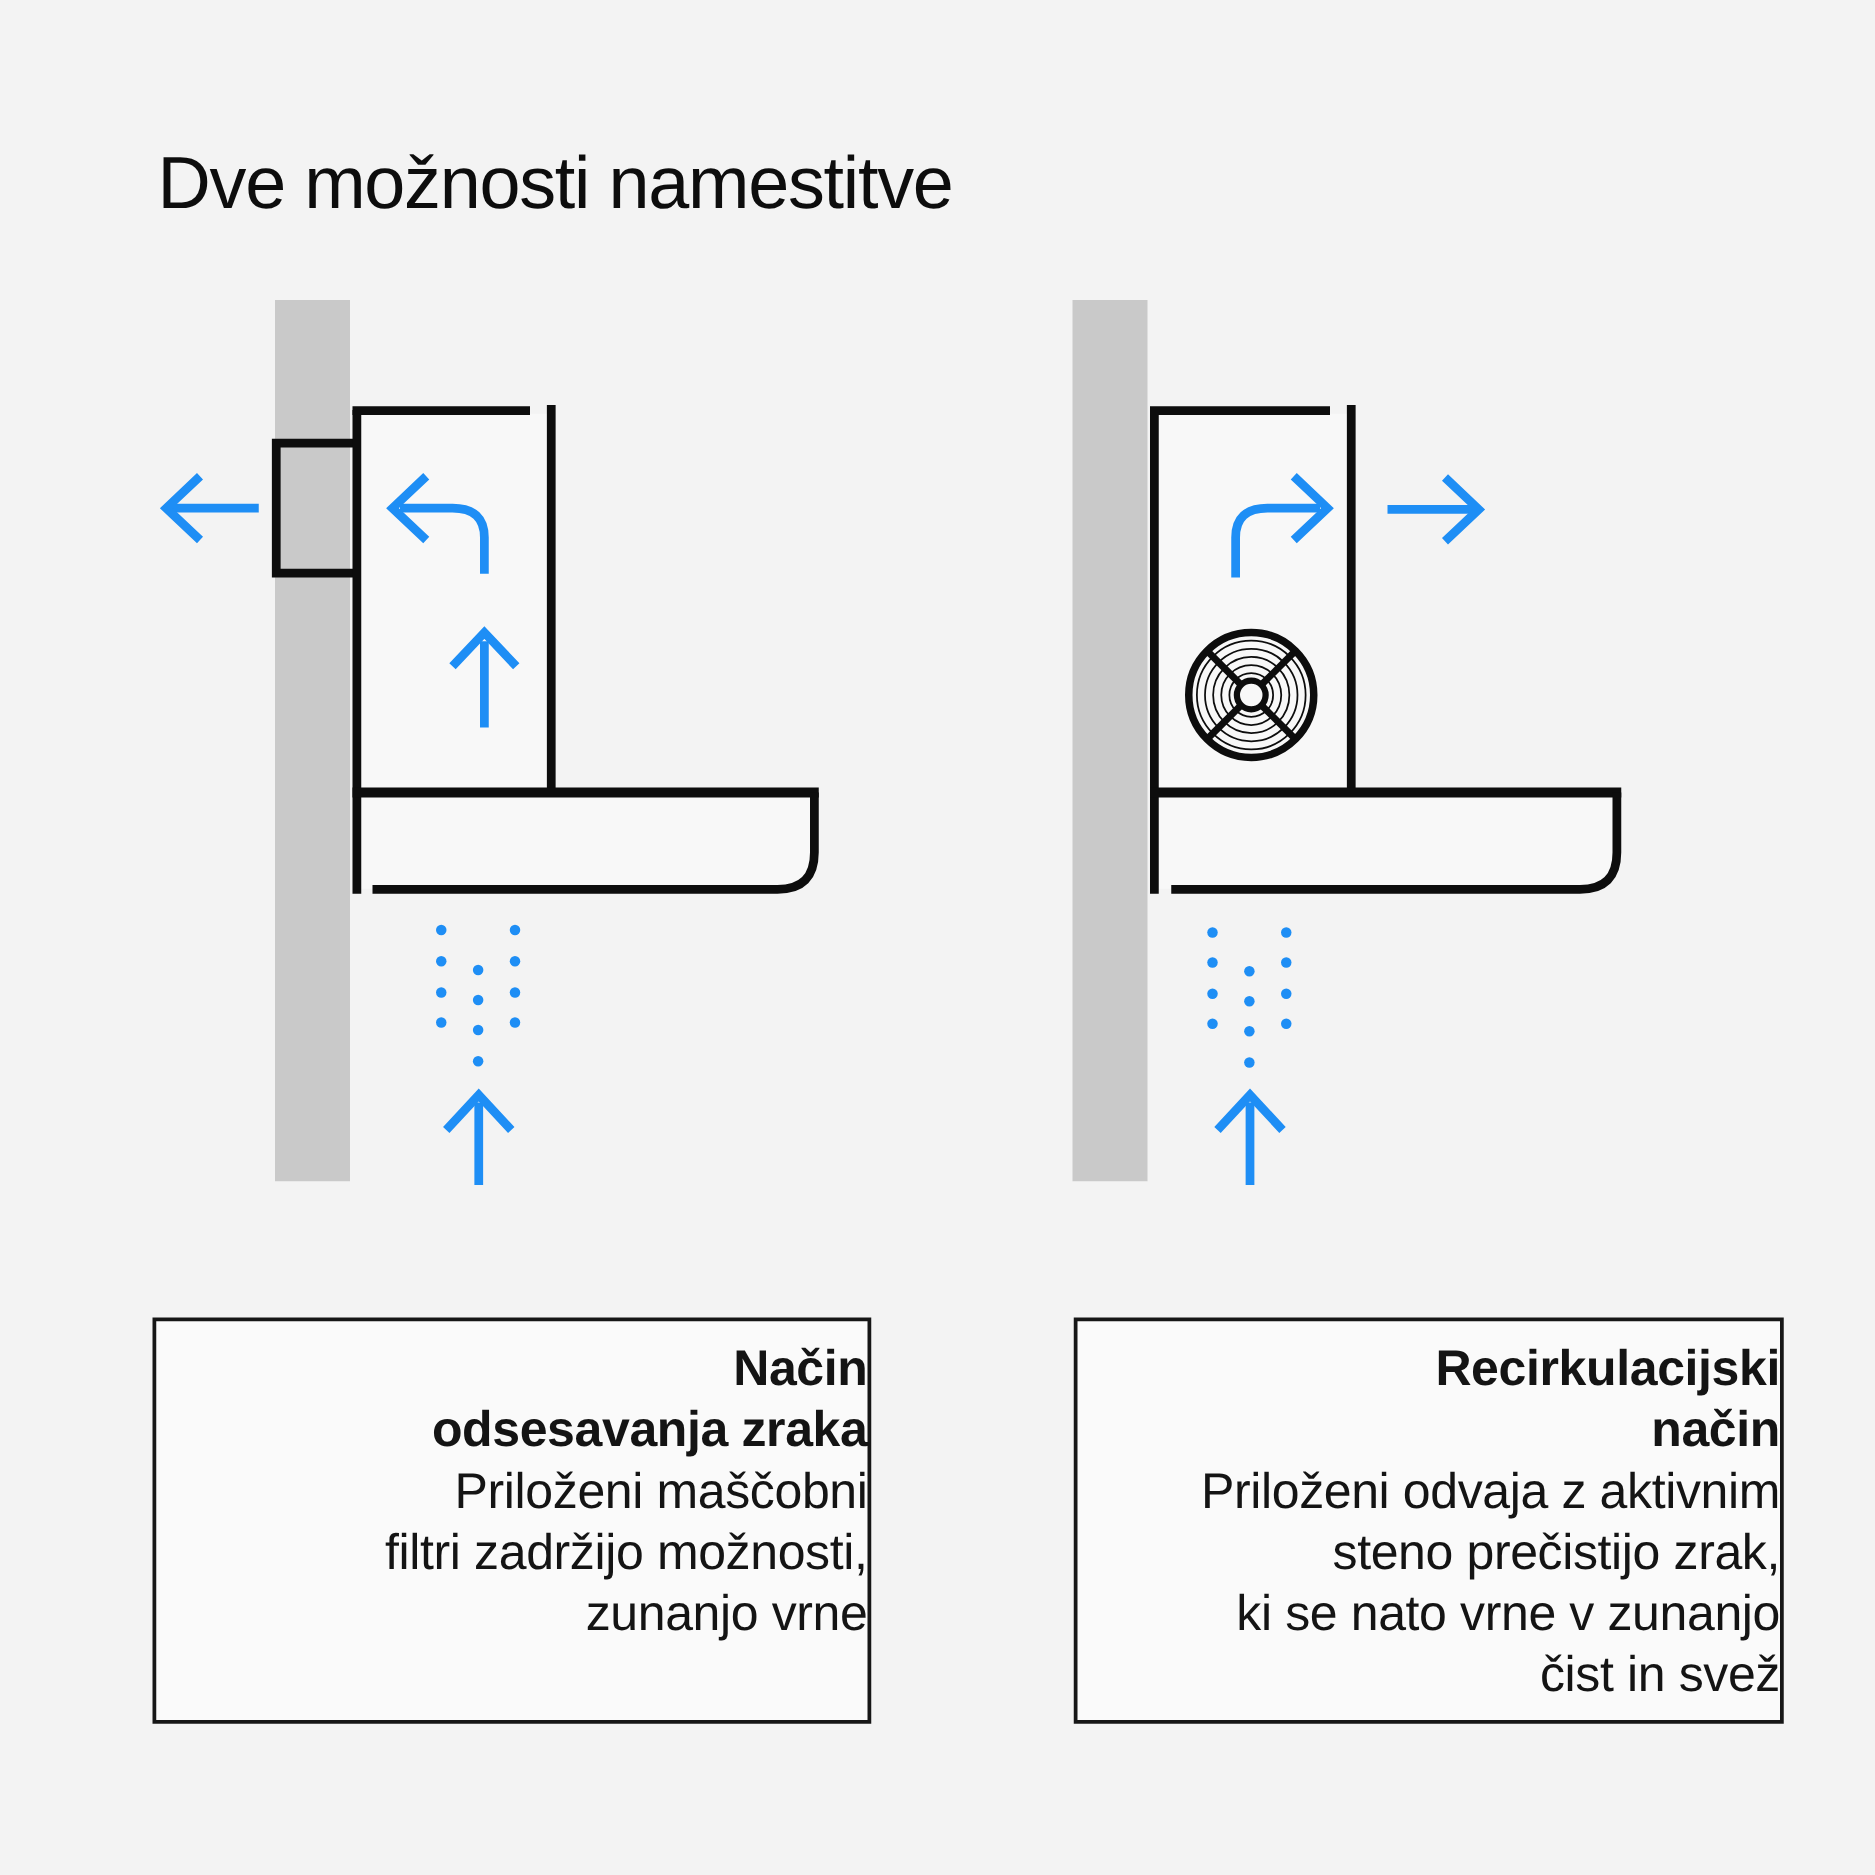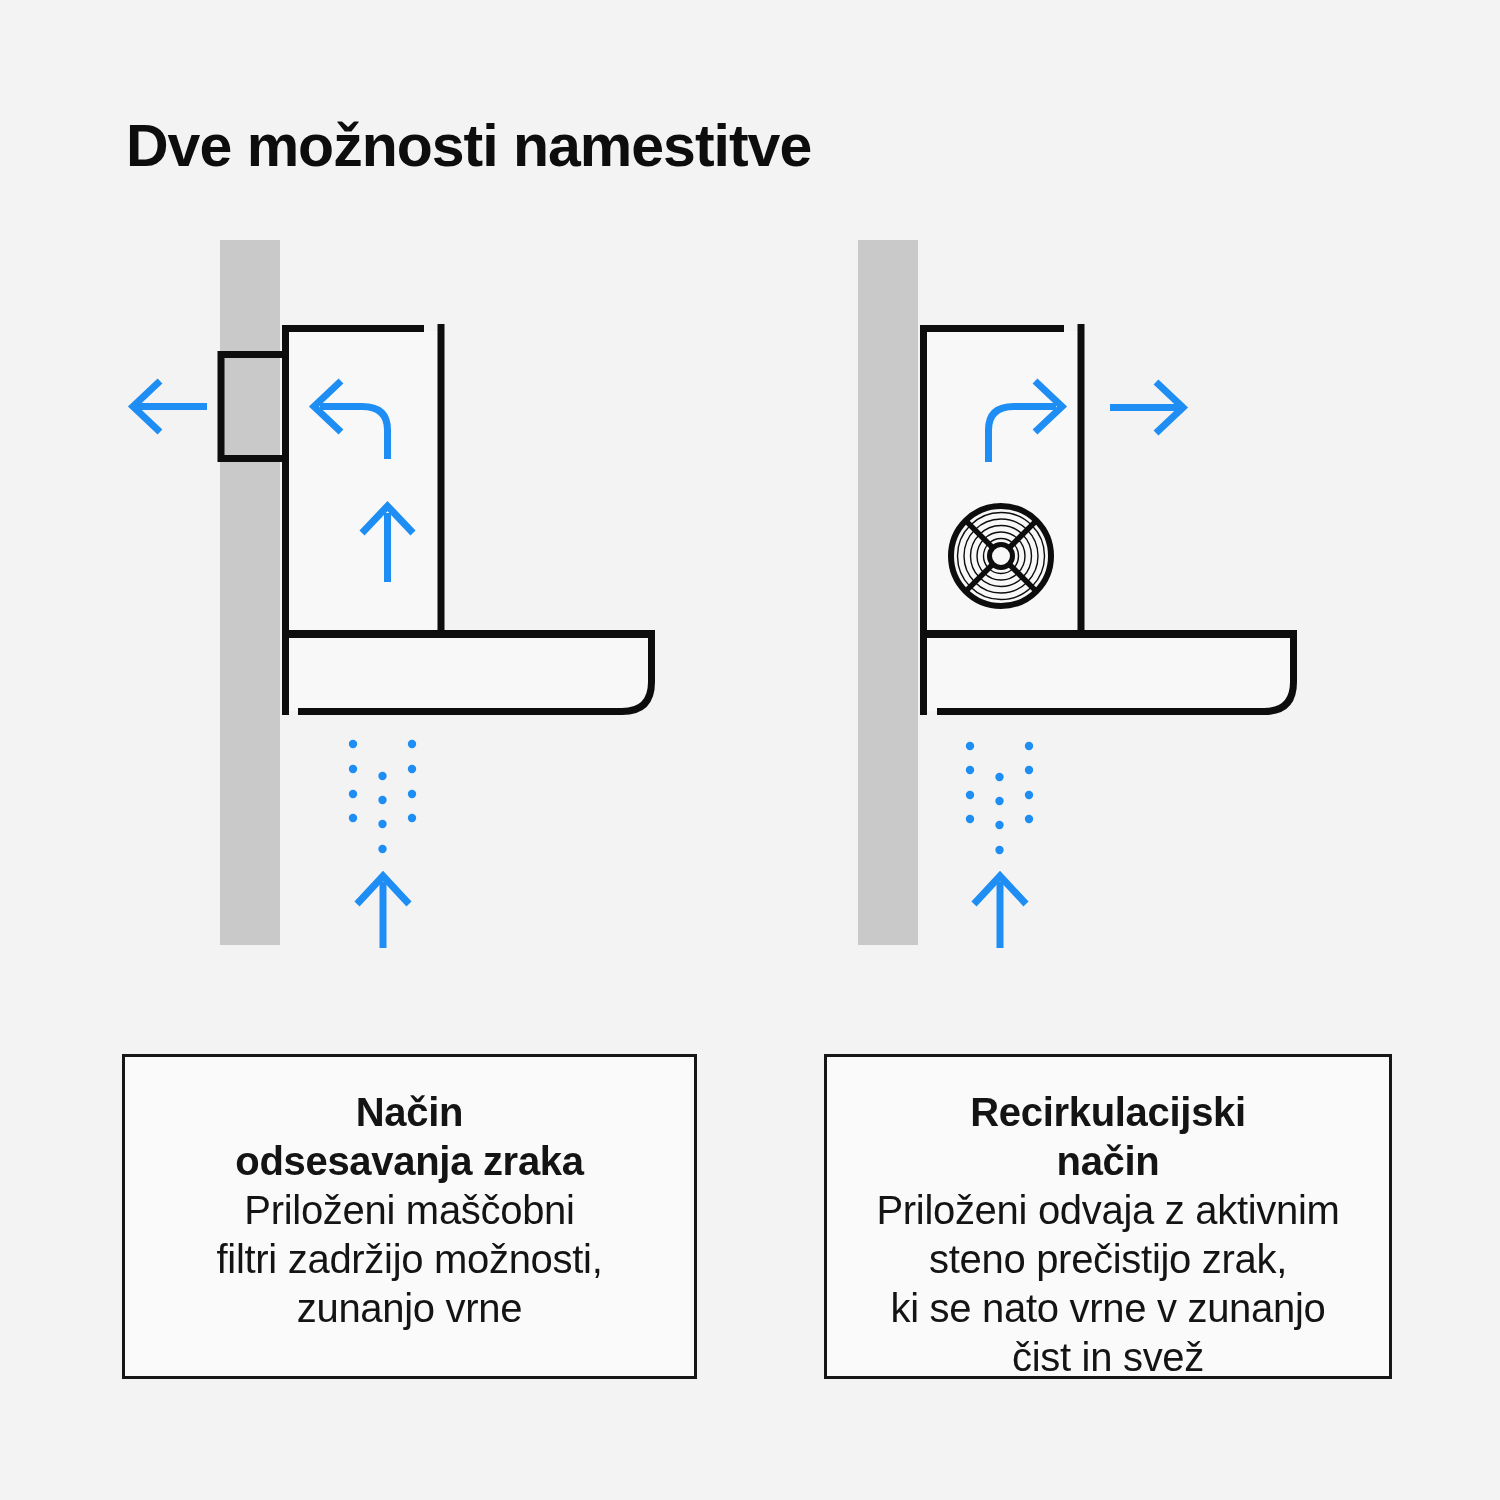--- a/index.html
+++ b/index.html
@@ -3,43 +3,43 @@
 <meta charset="utf-8">
 <style>
   html,body{margin:0;padding:0}
   body{
     width:1500px;height:1500px;position:relative;overflow:hidden;
     background:var(--page-background,#f3f3f3);
     font-family:"Liberation Sans",sans-serif;
   }
   .title{
     position:absolute;left:126px;top:112px;
-    font-size:59px;font-weight:700;letter-spacing:-1px;color:#0d0d0d;
+    font-size:59px;font-weight:400;letter-spacing:-1px;color:#0d0d0d;
     white-space:nowrap;
   }
   svg.diagrams{position:absolute;left:0;top:0;width:1500px;height:1500px}
   .wall{fill:var(--wall-gray,#c9c9c9)}
   .hoodfill{fill:var(--hood-fill,#f8f8f8)}
   .ln{stroke:var(--line-black,#0d0d0d);stroke-width:7;fill:none;stroke-linecap:butt;stroke-linejoin:miter}
   .ln8{stroke-width:8}
   .blue{stroke:var(--accent-blue,#1e8ef5);stroke-width:7;fill:none;stroke-linecap:butt;stroke-linejoin:miter}
   .dot{fill:var(--accent-blue,#1e8ef5)}
   .ring{stroke:var(--line-black,#0d0d0d);fill:none;stroke-width:1.4}
   .ringbold{stroke:var(--line-black,#0d0d0d);fill:none;stroke-width:6}
   .spoke{stroke:var(--line-black,#0d0d0d);stroke-width:5.5;fill:none}
   .hub{stroke:var(--line-black,#0d0d0d);stroke-width:5;fill:var(--hood-fill,#f8f8f8)}
   .caption{
     position:absolute;box-sizing:border-box;
     border:3px solid #161616;background:var(--box-background,#fafafa);
-    text-align:center;color:#141414;padding-top:31px;
+    text-align:right;color:#141414;padding-top:14px;
   }
   .caption .line{display:block;font-size:40px;line-height:49px;letter-spacing:-0.3px}
   .cap-title .line{font-weight:700}
   .caption.left{left:122px;top:1054px;width:575px;height:325px}
-  .caption.right{left:824px;top:1054px;width:568px;height:325px}
+  .caption.right{left:859px;top:1054px;width:568px;height:325px}
 </style>
 </head>
 <body>
 
 <div class="title">Dve možnosti namestitve</div>
 
 <svg class="diagrams" viewBox="0 0 1500 1500" xmlns="http://www.w3.org/2000/svg">
 
   <g>
     <rect class="wall" x="220" y="240" width="60" height="705"></rect>

